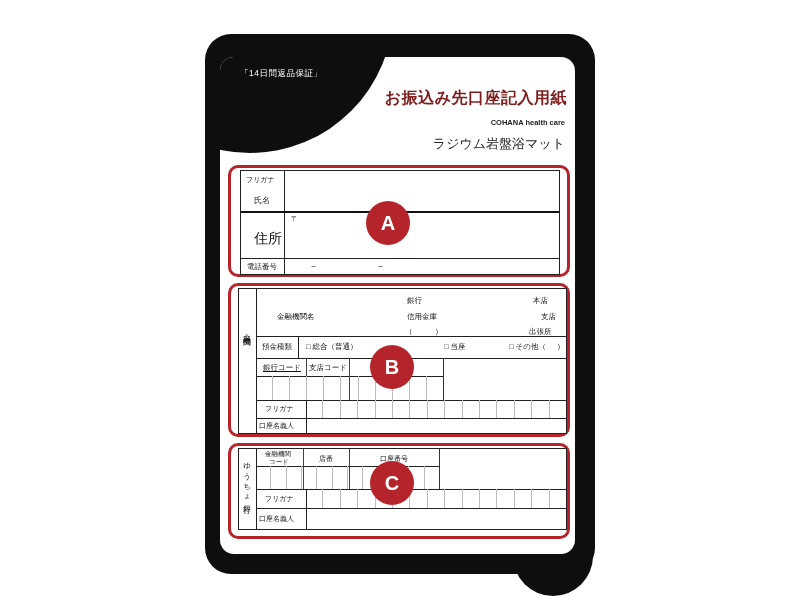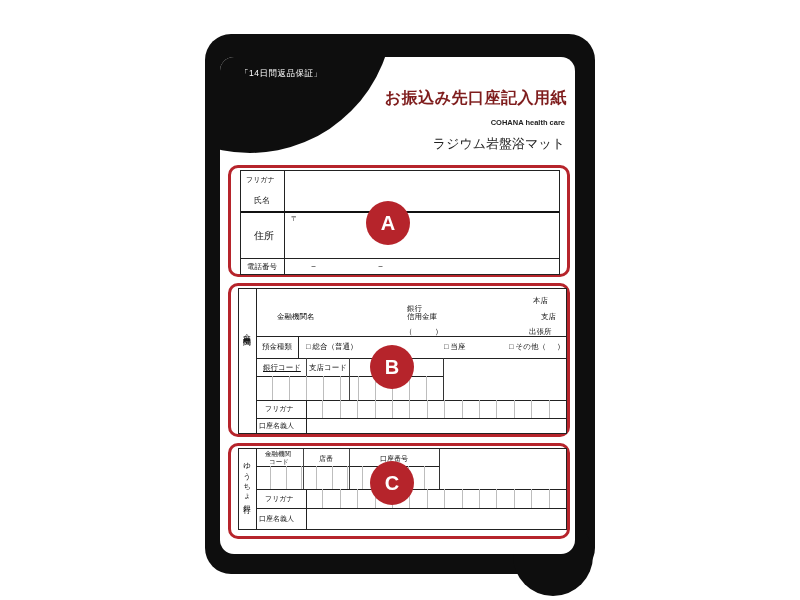--- a/index.html
+++ b/index.html
@@ -48,42 +48,42 @@
   <div class="abs brand">COHANA health care</div>
   <div class="abs product">ラジウム岩盤浴マット</div>
 
   <div class="abs redbox" style="left:8px;top:108px;width:336px;height:106px;"></div>
   <div class="abs tbl" style="left:20px;top:113px;width:318px;height:103px;">
     <div class="vl" style="left:43px;top:0;height:103px;"></div>
     <div class="hl2" style="left:0;top:40px;width:318px;"></div>
     <div class="hl" style="left:0;top:87px;width:318px;"></div>
     <div class="lbl" style="left:5px;top:5px;font-size:7px;">フリガナ</div>
     <div class="lbl" style="left:13px;top:26px;font-size:8px;">氏名</div>
-    <div class="lbl" style="left:13px;top:60px;font-size:10px;">住所</div>
+    <div class="lbl" style="left:13px;top:60px;font-size:14px;">住所</div>
     <div class="lbl" style="left:50px;top:44px;font-size:7px;">〒</div>
     <div class="lbl" style="left:6px;top:92px;font-size:7.5px;text-align:right;">電話番号</div>
     <div class="lbl" style="left:68px;top:91px;font-size:9px;">－</div>
     <div class="lbl" style="left:135px;top:91px;font-size:9px;">－</div>
   </div>
   <div class="abs badge" style="left:146px;top:144px;">A</div>
 
   <div class="abs redbox" style="left:8px;top:226px;width:336px;height:148px;"></div>
   <div class="abs tbl" style="left:18px;top:231px;width:327px;height:144px;">
 
     <div class="vl" style="left:17px;top:0;height:144px;"></div>
     <div class="vlab" style="left:4px;top:38px;">金融機関</div>
 
     <div class="hl" style="left:17px;top:47px;width:310px;"></div>
     <div class="hl" style="left:17px;top:69px;width:310px;"></div>
     <div class="hl" style="left:17px;top:87px;width:187px;"></div>
     <div class="hl" style="left:17px;top:111px;width:310px;"></div>
     <div class="hl" style="left:17px;top:129px;width:310px;"></div>
 
     <div class="lbl" style="left:38px;top:24px;">金融機関名</div>
-    <div class="lbl" style="left:168px;top:8px;margin-top:8px;">銀行</div>
+    <div class="lbl" style="left:168px;top:8px;">銀行</div>
     <div class="lbl" style="left:168px;top:24px;">信用金庫</div>
     <div class="lbl" style="left:166px;top:39px;">（　　　）</div>
     <div class="lbl" style="left:294px;top:8px;">本店</div>
     <div class="lbl" style="left:294px;top:24px;margin-left:8px;">支店</div>
     <div class="lbl" style="left:290px;top:39px;">出張所</div>
 
     <div class="vl" style="left:59px;top:47px;height:22px;"></div>
     <div class="lbl" style="left:23px;top:54px;">預金種類</div>
     <div class="lbl" style="left:67px;top:54px;">□ 総合（普通）</div>
     <div class="lbl" style="left:205px;top:54px;">□ 当座</div>

